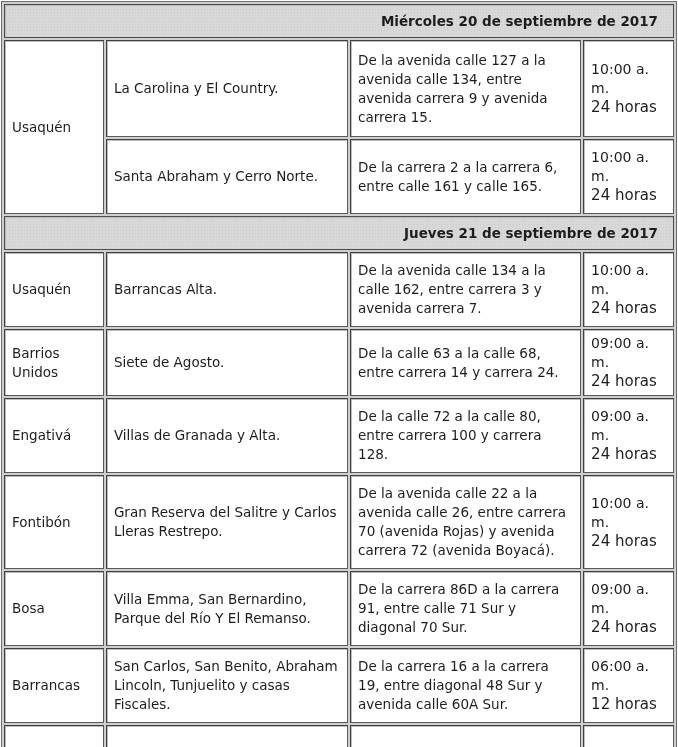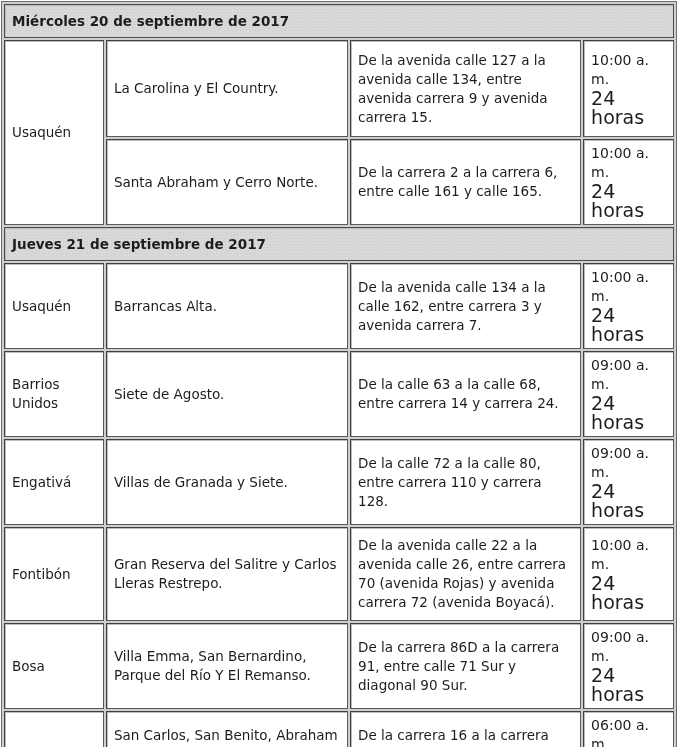--- a/index.html
+++ b/index.html
@@ -23,36 +23,36 @@
       border-left-color: #3f3f3f;
       box-shadow: inset 1px 1px 0 #bdbdbd;
       vertical-align: middle;
       padding: 4px 7px 4px 7px;
       line-height: 19px;
     }
     table.sched td.day {
       background: #d8d8d8;
       background-image: radial-gradient(#cbcbcb 0.6px, transparent 0.7px);
       background-size: 3px 3px;
-      text-align: left;
+      text-align: right;
       font-weight: bold;
       height: 28px;
-      padding: 2px 7px;
+      padding: 2px 15px;
       border-color: #4d4d4d;
     }
     col.c1 { width: 99px; }
     col.c2 { width: 240px; }
     col.c3 { width: 229px; }
     col.c4 { width: 90px; }
     .time { display: block; }
     .hrs { display: block; }
     td.loc { padding-left: 8px; }
     td.range { padding-left: 7px; }
     td.tm { padding-left: 8px; font-size: 14px; }
-    td.tm .hrs { font-size: 19px; }
+    td.tm .hrs { font-size: 15px; }
   </style>
 </head>
 <body>
 
 <div class="wrap">
   <table class="sched">
     <colgroup>
       <col class="c1">
         <col class="c2">
         <col class="c3">
@@ -100,40 +100,40 @@
         <td class="loc">Barrios Unidos</td>
         <td>Siete de Agosto.</td>
         <td class="range">De la calle 63 a la calle 68, entre carrera 14 y carrera 24.</td>
         <td class="tm">
           <span class="time">09:00 a. m.</span>
           <span class="hrs">24 horas</span>
         </td>
       </tr>
       <tr style="height:75px">
         <td class="loc">Engativá</td>
-        <td>Villas de Granada y Siete.</td>
-        <td class="range">De la calle 72 a la calle 80, entre carrera 110 y carrera 128.</td>
+        <td>Villas de Granada y Alta.</td>
+        <td class="range">De la calle 72 a la calle 80, entre carrera 100 y carrera 128.</td>
         <td class="tm">
           <span class="time">09:00 a. m.</span>
           <span class="hrs">24 horas</span>
         </td>
       </tr>
       <tr style="height:94px">
         <td class="loc">Fontibón</td>
         <td>Gran Reserva del Salitre y Carlos Lleras Restrepo.</td>
         <td class="range">De la avenida calle 22 a la avenida calle 26, entre carrera 70 (avenida Rojas) y avenida carrera 72 (avenida Boyacá).</td>
         <td class="tm">
           <span class="time">10:00 a. m.</span>
           <span class="hrs">24 horas</span>
         </td>
       </tr>
       <tr style="height:75px">
         <td class="loc">Bosa</td>
         <td>Villa Emma, San Bernardino, Parque del Río Y El Remanso.</td>
-        <td class="range">De la carrera 86D a la carrera 91, entre calle 71 Sur y diagonal 90 Sur.</td>
+        <td class="range">De la carrera 86D a la carrera 91, entre calle 71 Sur y diagonal 70 Sur.</td>
         <td class="tm">
           <span class="time">09:00 a. m.</span>
           <span class="hrs">24 horas</span>
         </td>
       </tr>
       <tr style="height:75px">
         <td class="loc">Barrancas</td>
         <td>San Carlos, San Benito, Abraham Lincoln, Tunjuelito y casas Fiscales.</td>
         <td class="range">De la carrera 16 a la carrera 19, entre diagonal 48 Sur y avenida calle 60A Sur.</td>
         <td class="tm">

